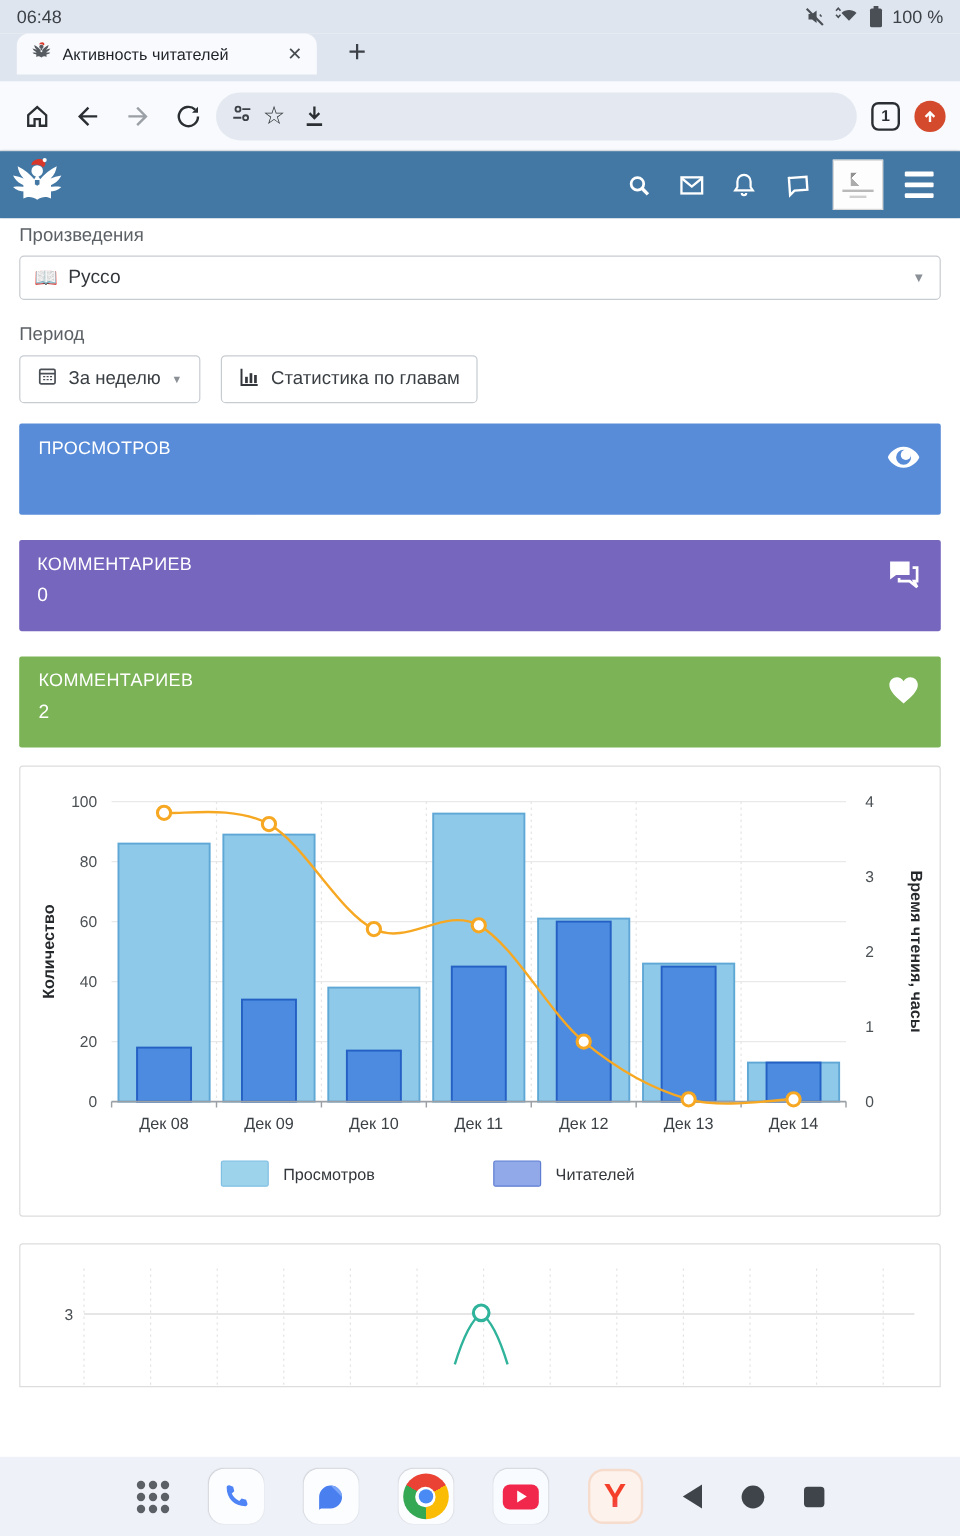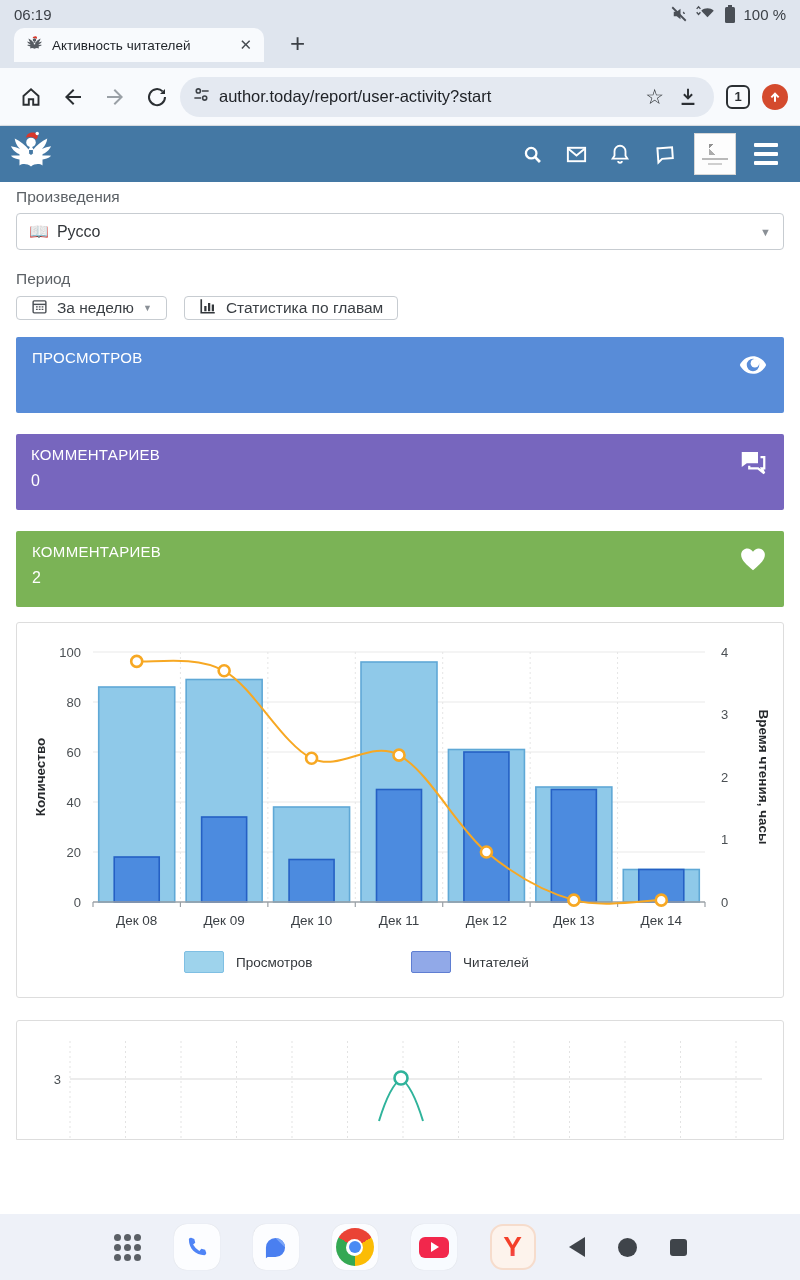--- a/index.html
+++ b/index.html
@@ -52,21 +52,21 @@
   
   .page { position:absolute; left:0; right:0; top:182px; bottom:0; background:#fff;
     padding:6px 16px 0 16px; overflow:hidden; }
   .fld-label { font-size:15.5px; color:#5c6166; margin-bottom:7px; }
   .select { height:37px; border:1px solid #c7ccd1; border-radius:4px; display:flex; align-items:center;
     padding:0 12px; gap:8px; font-size:16px; color:#33373b; background:#fff; }
   .select .grow { flex:1; }
   .caret { color:#8a9096; font-size:11px; }
   .row-gap { height:20px; }
   .btn-row { display:flex; gap:17px; margin-top:8px; }
-  .btn { height:24px; border:1px solid #c7ccd1; border-radius:4px; background:#fff; display:flex;
+  .btn { height:40px; border:1px solid #c7ccd1; border-radius:4px; background:#fff; display:flex;
     align-items:center; padding:0 14px; gap:9px; font-size:15.5px; color:#3a3f44; }
 
   
   .cards { margin-top:17px; display:flex; flex-direction:column; gap:21px; }
   .stat-card { height:76px; border-radius:2px; color:#fff; padding:12px 16px; position:relative; }
   .stat-label { font-size:15px; letter-spacing:.3px; }
   .stat-value { font-size:16px; margin-top:9px; }
   .stat-icon { position:absolute; right:16px; top:13px; }
 
   
@@ -101,21 +101,21 @@
   .nav-back { width:0; height:0; border-right:16px solid #3f444a; border-top:10px solid transparent; border-bottom:10px solid transparent; }
   .nav-home { width:19px; height:19px; border-radius:50%; background:#3f444a; }
   .nav-recents { width:17px; height:17px; border-radius:3px; background:#3f444a; }
 </style>
 </head>
 <body>
 
 <div class="screen">
 
   <div class="status-bar">
-    <span>06:19</span>
+    <span>06:48</span>
     <span class="sb-right">
       <span>
           <svg width="18" height="18" viewBox="0 0 24 24">
             <path d="M5 9v6h4l5 4V5L9 9H5z" fill="#4a4f56"></path>
             <path d="M3 3l18 18" stroke="#4a4f56" stroke-width="2.4"></path>
             <path d="M17.5 9.5c1 .7 1.6 1.6 1.6 2.5" stroke="#4a4f56" stroke-width="1.8" fill="none"></path>
           </svg>
         </span>
       <span>
           <svg width="22" height="18" viewBox="0 0 26 20">
@@ -172,21 +172,20 @@
           <path d="M17.6 6.4A8 8 0 1 0 20 12" fill="none" stroke="#2b2f33" stroke-width="2"></path>
           <path d="M20 4v5h-5z" fill="#2b2f33"></path>
         </svg>
       </span>
     <div class="omnibox">
       <span><svg width="19" height="19" viewBox="0 0 24 24" fill="none" stroke="#3c4147" stroke-width="2">
             <circle cx="8" cy="7.5" r="2.6"></circle>
             <path d="M12.5 7.5H21M3 16.5h8.5"></path>
             <circle cx="16" cy="16.5" r="2.6"></circle>
           </svg></span>
-      <span class="omni-url">author.today/report/user-activity?start</span>
       <span class="star-glyph">☆</span>
       <span class="tb-ic" style="width:32px">
           <svg width="22" height="22" viewBox="0 0 24 24">
             <path d="M12 3v9.5M7.5 9l4.5 4.5L16.5 9" fill="none" stroke="#2b2f33" stroke-width="2.1"></path>
             <path d="M5 19.5h14" stroke="#2b2f33" stroke-width="2.4"></path>
           </svg>
         </span>
     </div>
     <span class="tab-counter">1</span>
     <span class="update-btn">

